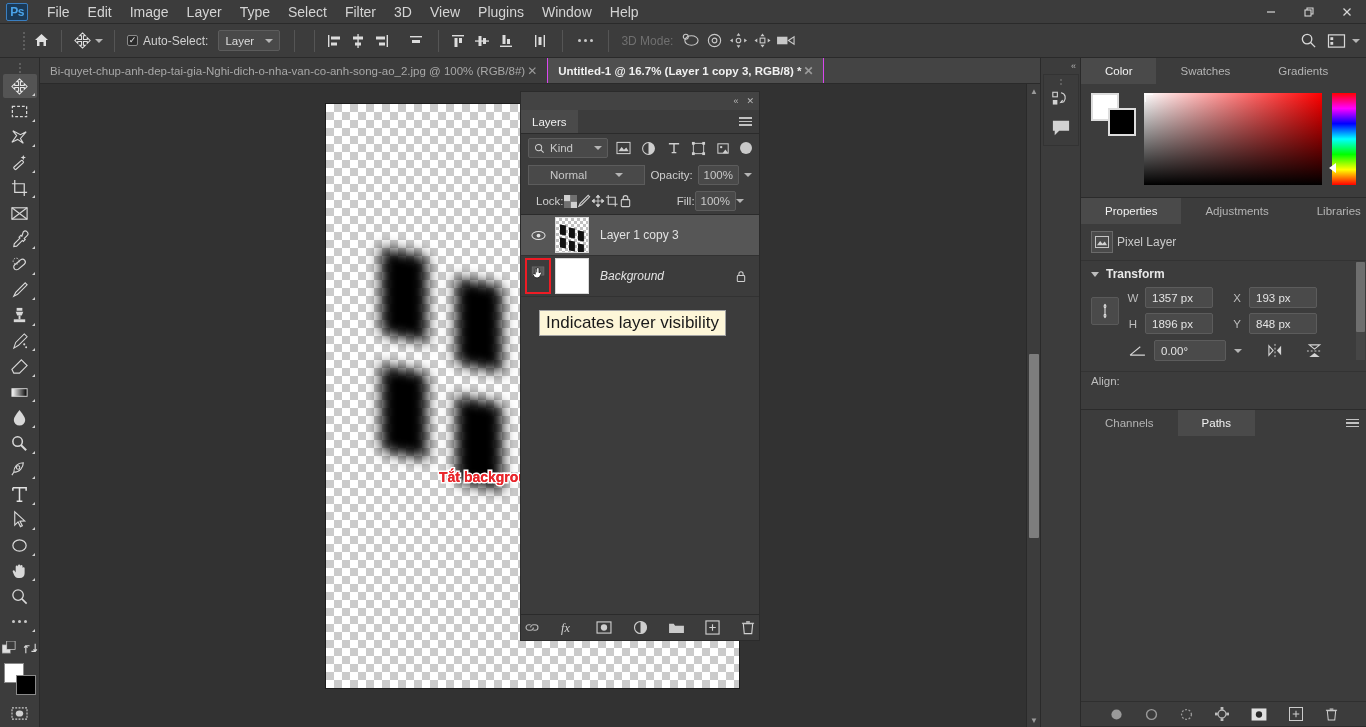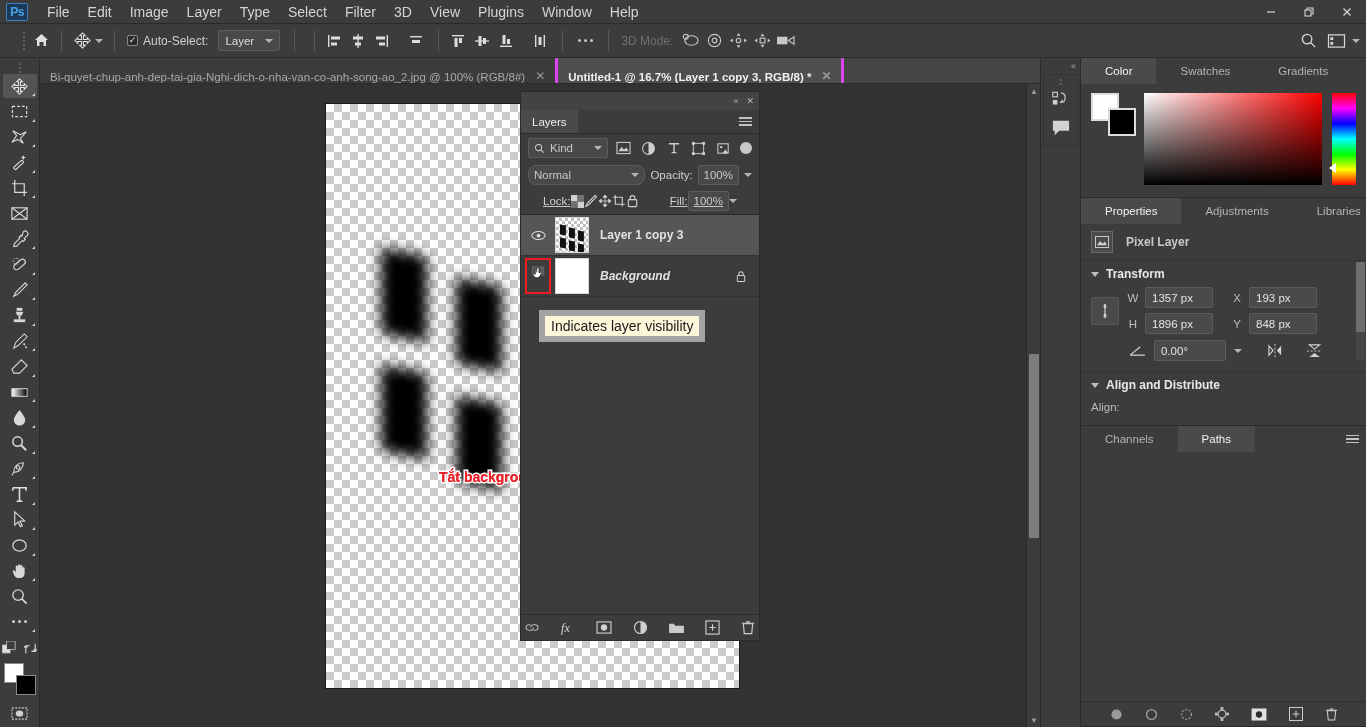--- a/index.html
+++ b/index.html
@@ -56,22 +56,22 @@
   .sw-fg{ position:absolute; left:1px; top:1px; width:20px;height:20px;background:#fff;
     border:1px solid #8a8a8a;}
   .sw-bg{ position:absolute; left:13px; top:13px; width:20px;height:20px;background:#000;
     border:1px solid #8a8a8a;}
 
   .workarea{ flex:1; background:#323232; position:relative; display:flex; flex-direction:column; }
 
   
   .tabstrip{ height:26px; background:#444; display:flex; align-items:stretch;
      border-bottom:1px solid #2a2a2a; }
-  .dtab{ display:flex; align-items:flex-end; padding:0 10px; font-size:11.5px;
-     background:#3c3c3c; color:#a8a8a8; border-right:3px solid #d946ef; gap:10px;}
+  .dtab{ display:flex; align-items:center; padding:0 10px; font-size:11.5px;
+     background:#3c3c3c; color:#a8a8a8; border-right:1px solid #d946ef; gap:2px;}
   .dtab.active{ background:#4f4f4f; color:#f0f0f0; font-weight:bold;}
   .dtab .x{ font-size:12px; color:#9a9a9a;}
 
   .canvaswrap{ flex:1; position:relative; background:#323232; overflow:hidden;}
   .canvas{ position:absolute; left:285px; top:19px; width:415px; height:586px;
     border:1px solid #1c1c1c;
     background-image:
       linear-gradient(45deg,#cbcbcb 25%,transparent 25%,transparent 75%,#cbcbcb 75%),
       linear-gradient(45deg,#cbcbcb 25%,transparent 25%,transparent 75%,#cbcbcb 75%);
     background-size:16px 16px; background-position:0 0, 8px 8px; background-color:#fff;}
@@ -109,47 +109,47 @@
   .hamb{ width:13px; display:flex;flex-direction:column; gap:2px;}
   .hamb i{ height:1.5px; background:#c2c2c2; display:block;}
 
   .filterrow{ height:28px; display:flex; align-items:center; gap:6px; padding:0 7px;}
   .kindsel{ background:#494949; border:1px solid #5c5c5c; border-radius:2px; height:20px;
     display:flex;align-items:center; padding:0 5px; gap:5px; width:80px; font-size:11.5px;}
   .ficon{ width:19px;height:19px; display:flex;align-items:center;justify-content:center;}
   .togpill{ width:12px;height:12px;border-radius:50%;background:#c9c9c9;margin-left:auto;}
 
   .blendrow{ height:26px; display:flex; align-items:center; gap:5px; padding:0 7px;}
-  .blendsel{ background:#494949;border:1px solid #5c5c5c;border-radius:8px;height:20px;
-    flex:1; display:flex;align-items:center;justify-content:space-between;padding:0 5px;font-size:11.5px;}
+  .blendsel{ background:#494949;border:1px solid #5c5c5c;border-radius:0;height:20px;
+    flex:1; display:flex;align-items:center;justify-content:space-between;padding:0 21px;font-size:11.5px;}
   .numfield{ background:#494949;border:1px solid #5c5c5c;border-radius:2px;height:20px;
     display:flex;align-items:center;padding:0 5px;font-size:11.5px;min-width:40px;}
-  .lockrow{ height:26px; display:flex; align-items:center; gap:0; padding:0 22px; font-size:11.5px;text-decoration:underline;}
+  .lockrow{ height:26px; display:flex; align-items:center; gap:0; padding:0 15px; font-size:11.5px;}
 
   .layerlist{ border-top:1px solid #2b2b2b; }
   .layerrow{ height:41px; display:flex; align-items:center; padding:0 4px; gap:4px;
-    border-bottom:1px solid #323232; position:relative;font-weight:bold;}
+    border-bottom:1px solid #323232; position:relative;}
   .layerrow.selected{ background:#565656; }
   .eyecell{ width:26px; height:36px; display:flex; align-items:center; justify-content:center;}
   .eyecell.hl{ border:2px solid #ee1c25; }
   .thumbbox{ width:34px;height:36px; border:1px solid #d8d8d8; background:#fff;
     display:flex;align-items:center;justify-content:center; overflow:hidden;}
   .thumbchk{ width:100%;height:100%;
     background-image:
       linear-gradient(45deg,#c0c0c0 25%,transparent 25%,transparent 75%,#c0c0c0 75%),
       linear-gradient(45deg,#c0c0c0 25%,transparent 25%,transparent 75%,#c0c0c0 75%);
     background-size:6px 6px; background-position:0 0,3px 3px; background-color:#fff;
     position:relative;}
   .tshape{ position:absolute; background:#111; filter:blur(.7px);}
   .layername{ font-size:12px; color:#e2e2e2; flex:1; padding-left:7px;}
   .layername.italic{ font-style:italic; }
   .locki{ margin-right:8px; }
 
-  .tooltip{ position:absolute; background:#fdf6d8; border:6px solid #a3a3a3;
-    color:#1a1a1a; font-size:14px; padding:2px 6px; white-space:nowrap; z-index:40;}
+  .tooltip{ position:absolute; background:#fdf6d8; border:1px solid #a3a3a3;
+    color:#1a1a1a; font-size:17px; padding:2px 6px; white-space:nowrap; z-index:40;}
   .panelfoot{ position:absolute; left:0; right:0; bottom:0; height:26px; background:#3c3c3c;
     border-top:1px solid #2b2b2b; display:flex; align-items:center; justify-content:center; gap:16px;}
   .fbtn{ width:20px;height:20px; display:flex;align-items:center;justify-content:center;}
 
   
   .rightdock{ width:286px; background:#3c3c3c; border-left:1px solid #2a2a2a;
     display:flex; flex-direction:column; }
   .rpanel{ border-bottom:1px solid #2b2b2b; }
   .rtabs{ height:26px; display:flex; align-items:stretch; background:#3c3c3c;}
   .rtab{ display:flex;align-items:center;padding:0 24px;font-size:11.5px;color:#b4b4b4;}
@@ -171,21 +171,21 @@
   .sect{ border-top:1px solid #333; }
   .secthead{ height:26px; display:flex; align-items:center; gap:7px; padding:0 10px;
     font-size:12px; color:#e8e8e8; font-weight:bold;}
   .caret{ width:0;height:0;border-left:4.5px solid transparent;border-right:4.5px solid transparent;
     border-top:5px solid #bdbdbd;}
   .plabel{ font-size:11.5px; color:#bdbdbd; width:12px; text-align:center;}
   .pfield{ background:#4a4a4a; border:1px solid #5c5c5c; border-radius:2px; height:21px;
     width:68px; display:flex;align-items:center;padding:0 6px; font-size:11.5px; color:#e4e4e4;}
   .linkbox{ width:28px;height:28px;background:#4a4a4a;border:1px solid #5a5a5a;border-radius:2px;
     display:flex;align-items:center;justify-content:center;}
-  .pixrow{ display:flex; align-items:center; gap:13px; padding:7px 10px;font-weight:bold; }
+  .pixrow{ display:flex; align-items:center; gap:4px; padding:7px 10px; }
   .pixicon{ width:22px;height:22px;background:#4a4a4a;border:1px solid #6a6a6a;
     display:flex;align-items:center;justify-content:center;}
   .rscroll{ position:absolute; right:1px; width:9px; background:#464646;}
   .rscroll .th{ position:absolute;left:0;width:9px;background:#6e6e6e;border-radius:1px;}
   svg{ display:block; }
 </style>
 </head>
 <body>
 
 <div class="titlebar">
@@ -924,24 +924,20 @@
             <svg width="17" height="16" viewBox="0 0 18 17">
                 <path d="M1 8.5 H17" stroke="#d4d4d4" stroke-width="1" stroke-dasharray="2 2"></path>
                 <path d="M3.5 2 H14.5 L9 6.5 Z" fill="none" stroke="#d4d4d4" stroke-width="1.2"></path>
                 <path d="M3.5 15 H14.5 L9 10.5 Z" fill="#d4d4d4"></path>
               </svg>
           </span>
         </div>
       </div>
 
       <div class="sect">
-        <div class="secthead">
-          <span class="caret"></span>
-          <span>Align and Distribute</span>
-        </div>
         <div style="padding:3px 10px 12px 10px;font-size:11.5px;color:#bdbdbd;">Align:</div>
       </div>
 
       <div class="rscroll" style="top:64px;height:98px;">
         <div class="th" style="top:0;height:70px;"></div>
       </div>
     </div>
 
     <div class="rpanel" style="flex:1.5;position:relative;">
       <div class="rtabs">

